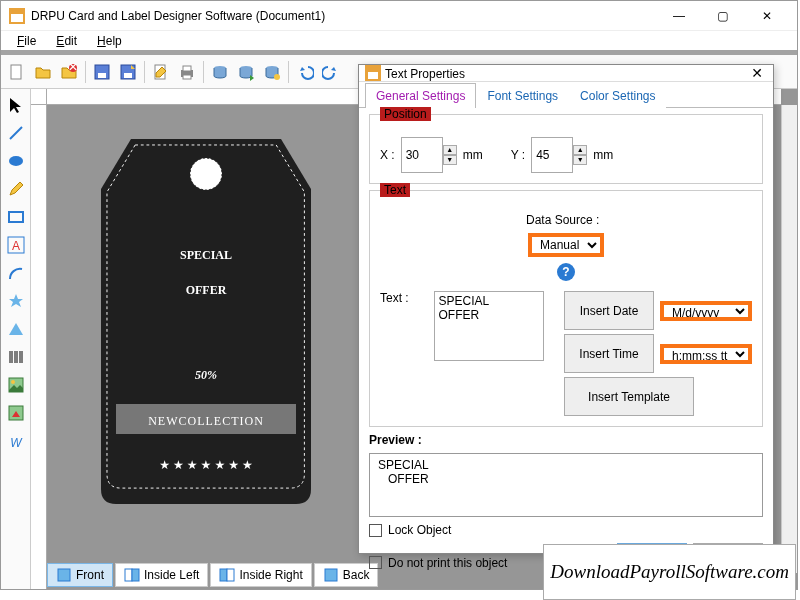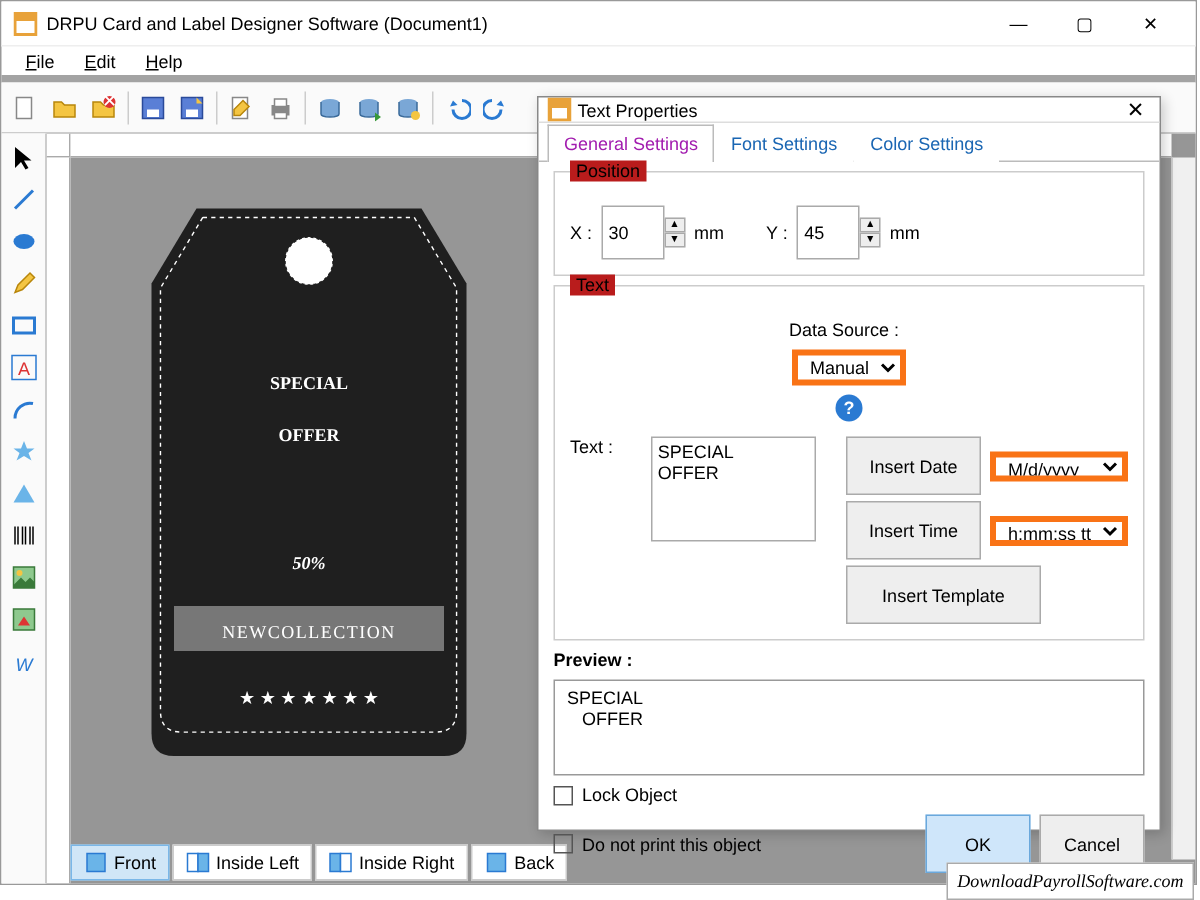--- a/index.html
+++ b/index.html
@@ -44,21 +44,21 @@
 .spin input { width: 42px; height: 36px; border: 1px solid #aaa; padding: 0 4px; }
 .spinbtns { display: flex; flex-direction: column; }
 .spinbtns div { width: 14px; height: 10px; border: 1px solid #aaa; background: #eee; font-size: 7px; text-align: center; line-height: 8px; cursor: pointer; }
 select, .combo { height: 20px; border: 4px solid #f97316; background: #fff; padding: 0 4px; }
 textarea { border: 1px solid #aaa; resize: none; font-family: inherit; padding: 2px 4px; }
 .btn { height: 39px; border: 1px solid #aaa; background: #eee; padding: 16px 10px; cursor: pointer; display: inline-flex; align-items: center; justify-content: center; }
 .btn.primary { background: #cfe6fa; border-color: #6aa8dc; }
 .preview-box { border: 1px solid #999; height: 64px; padding: 4px 8px; font-family: Georgia, serif; font-size: 20px; line-height: 1.2; }
 .chk { display: flex; align-items: center; gap: 6px; text-align: center; }
 .chk .box { width: 13px; height: 13px; border: 1px solid #555; }
-.footer-brand { position: absolute; right: 4px; bottom: 0px; font-style: italic; font-size: 12px; font-family: Georgia, serif; background: #fff; padding: 4px 6px; border: 1px solid #aaa; }
+.footer-brand { position: absolute; right: 4px; bottom: 0px; font-style: italic; font-size: 19px; font-family: Georgia, serif; background: #fff; padding: 16px 6px; border: 1px solid #aaa; }
 .help-icon { width: 18px; height: 18px; border-radius: 50%; background: #2a7ad2; color: #fff; display: inline-flex; align-items: center; justify-content: center; font-weight: bold; cursor: pointer; }
 </style>
 </head>
 <body>
 
 <div class="window">
 
   <div class="titlebar">
     <svg class="appicon" viewBox="0 0 16 16">
         <rect width="16" height="16" fill="#e8a23a"></rect>

